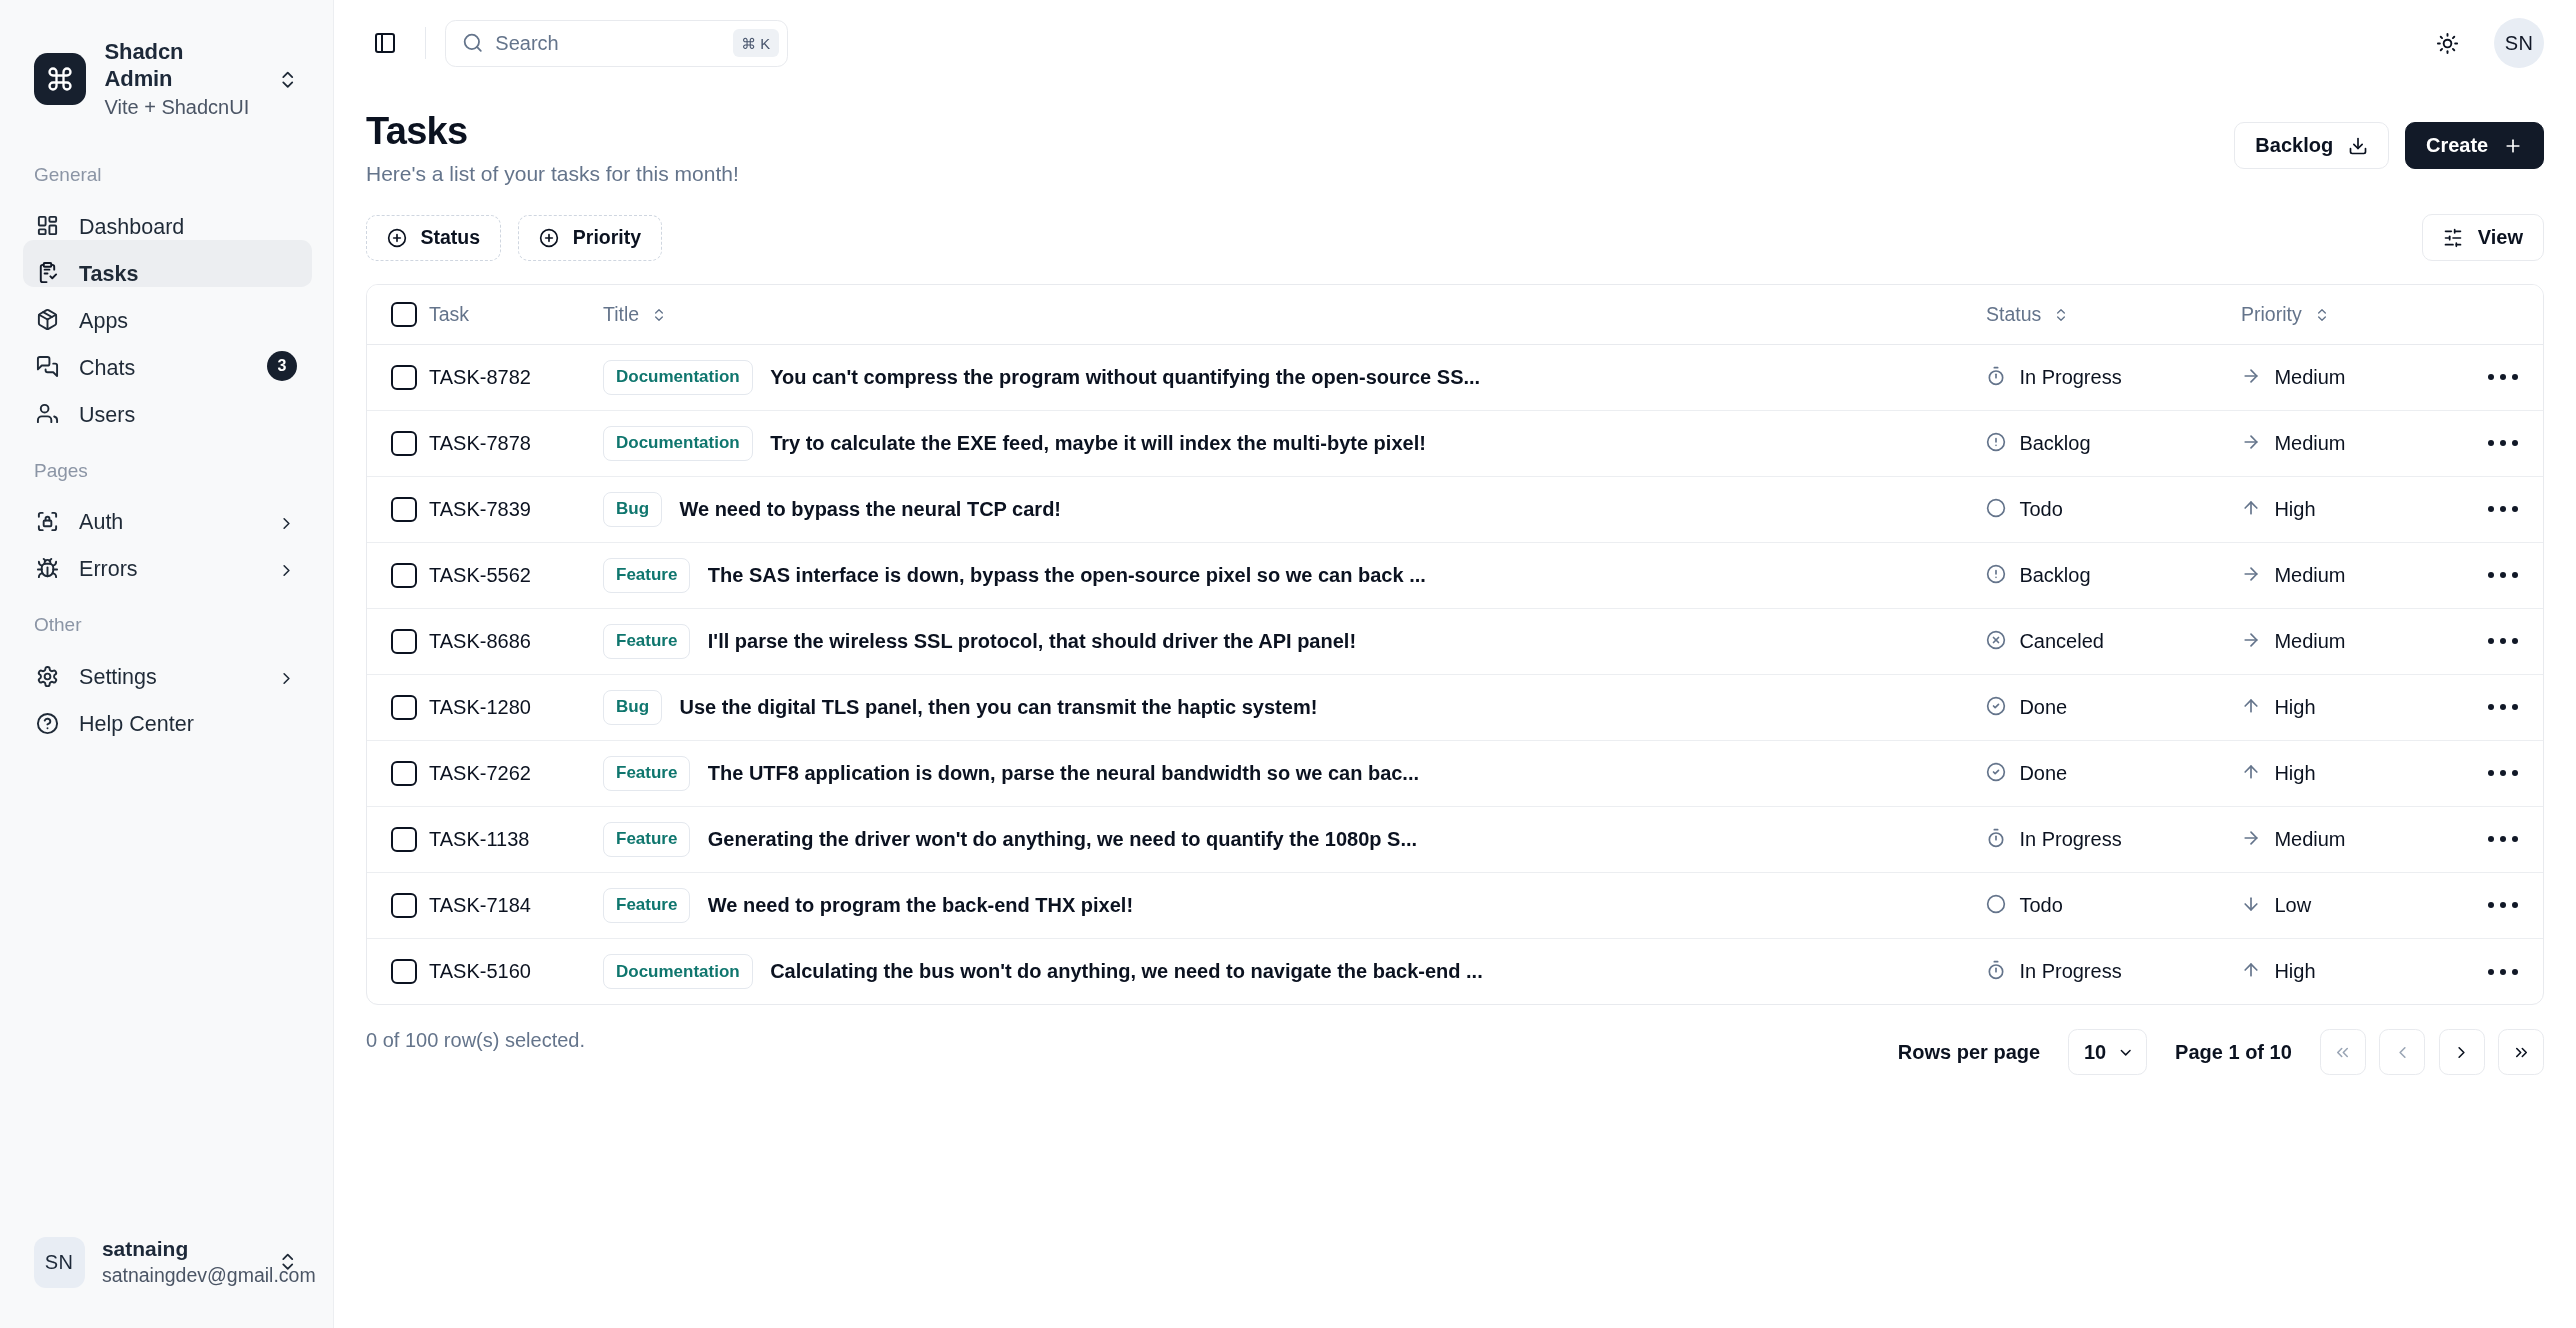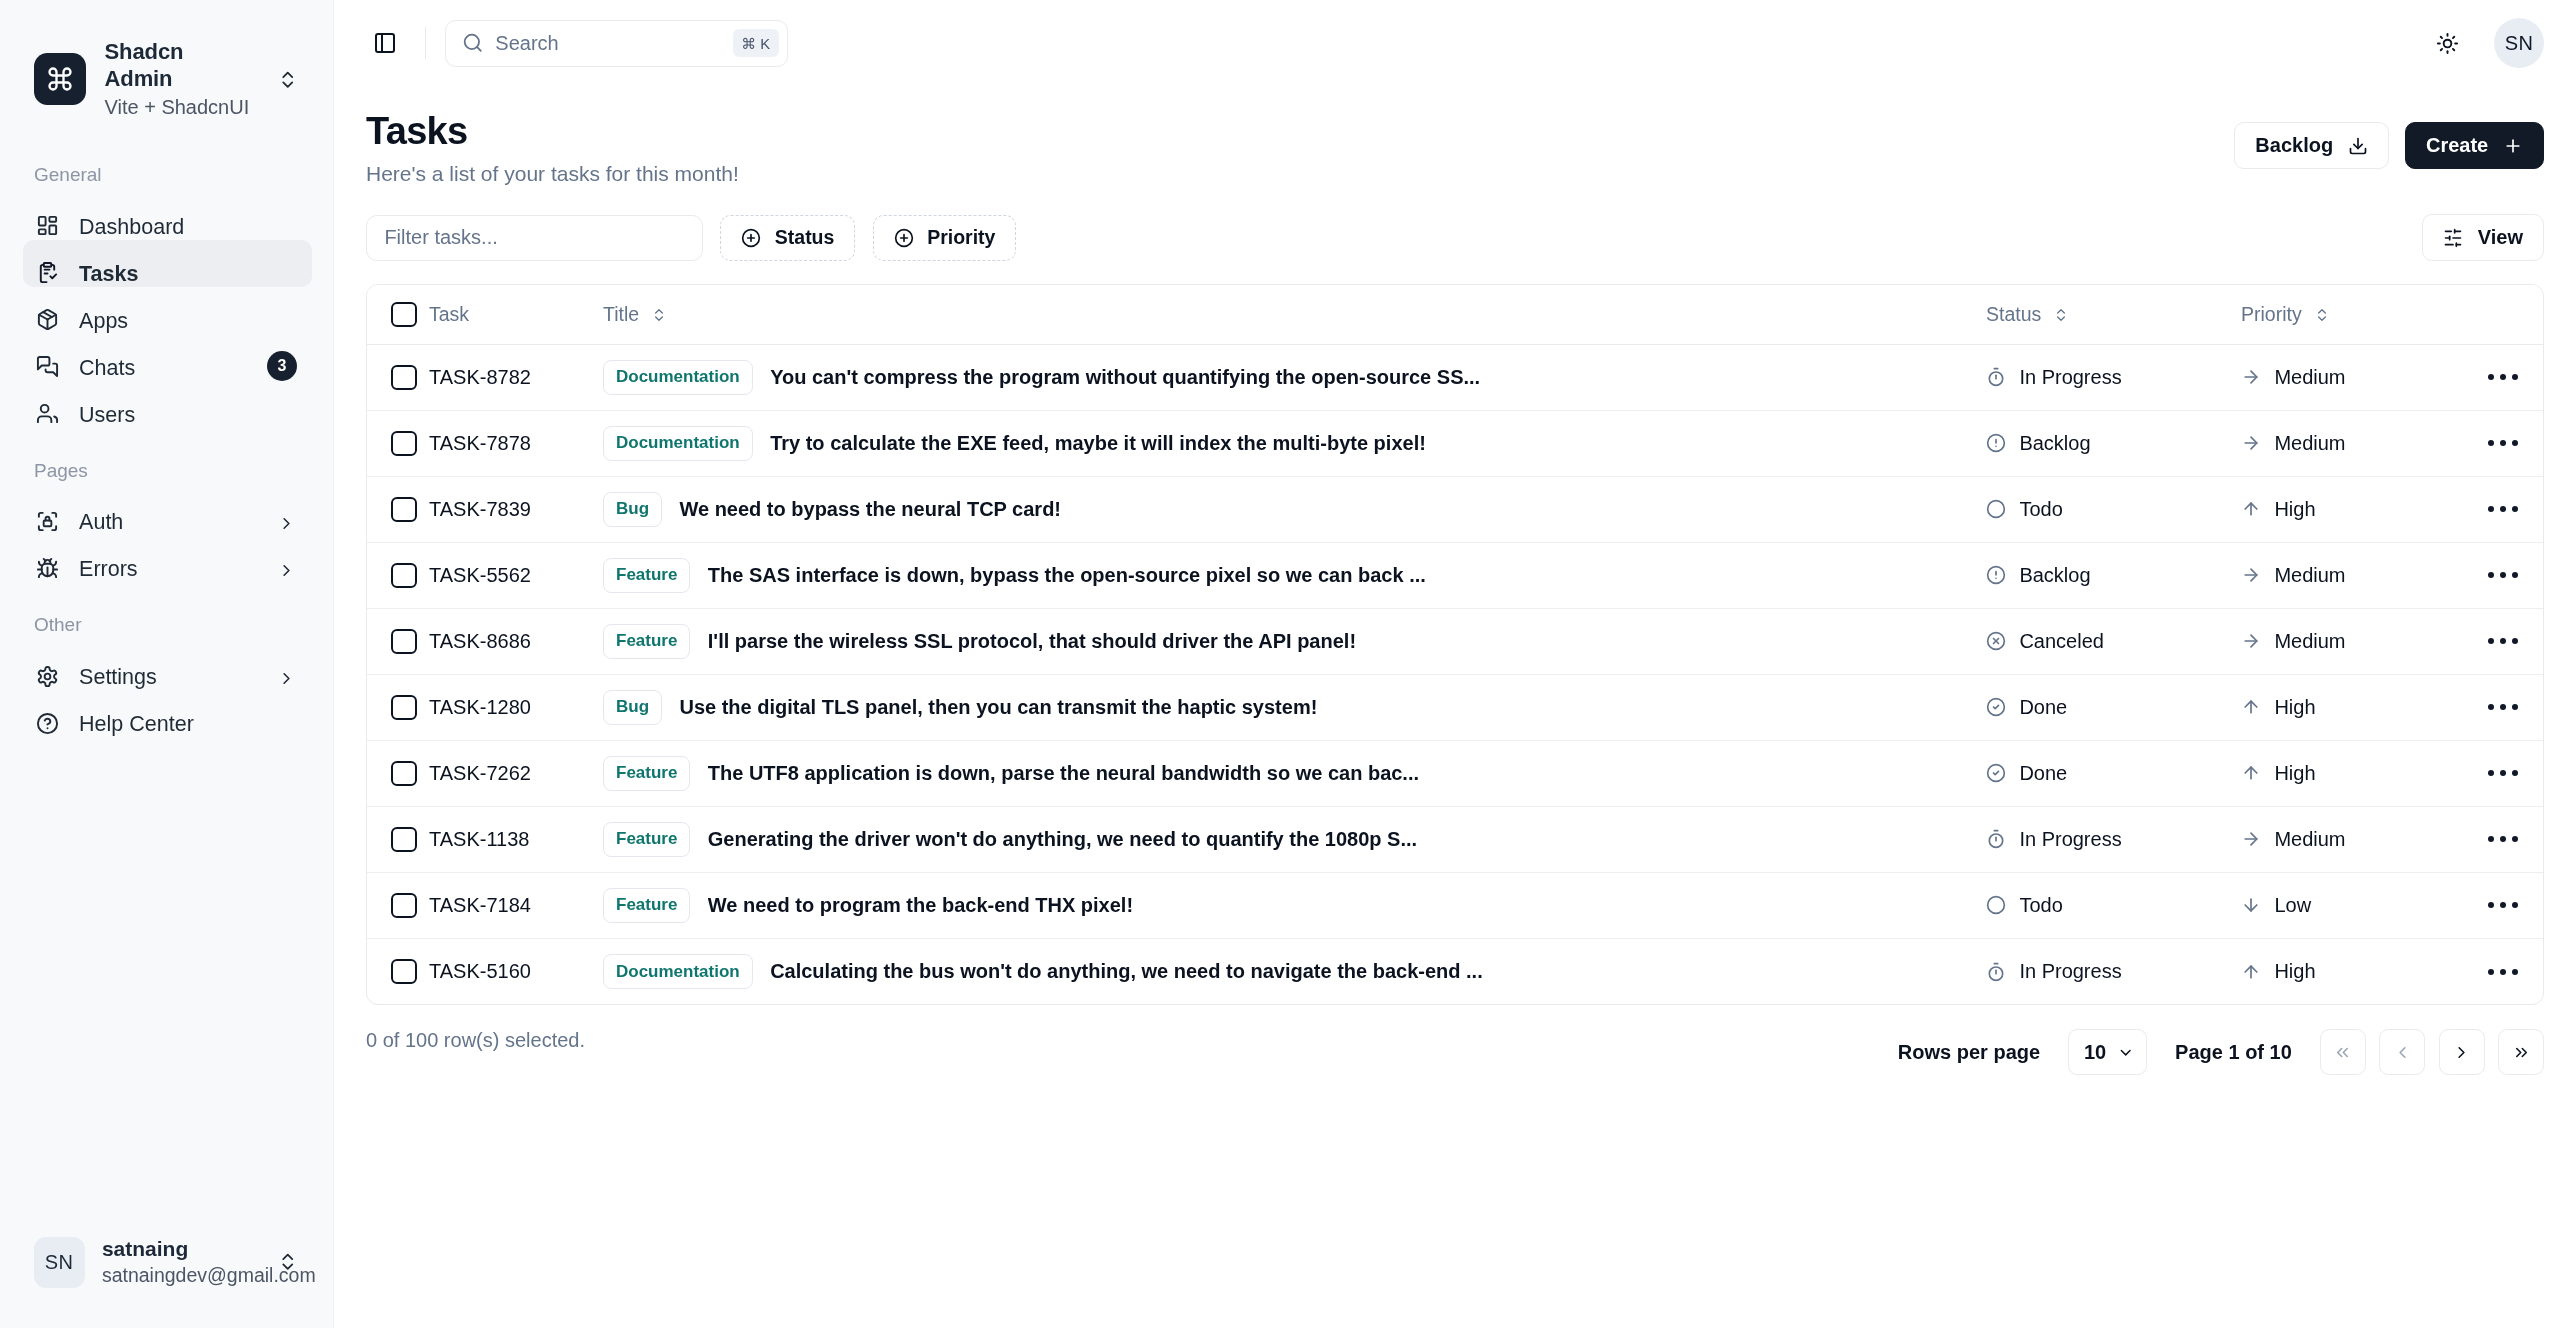--- a/index.html
+++ b/index.html
@@ -177,21 +177,21 @@
   .title-cell { display:flex; align-items:center; gap:17.4px; min-width:0; }
   .tag {
     border:1.3px solid #e4e8ee; border-radius:8px;
     font-size:17px; font-weight:700; color:#0f766e;
     padding: 6.7px 12px; white-space:nowrap; background:#fff;
   }
   .title-text {
     font-size:20px; font-weight:600; color:#0b1220;
     white-space:nowrap; overflow:hidden; text-overflow:ellipsis;
   }
-  .sv { display:flex; align-items:center; gap:13.4px; font-size:20px; color:#0b1220; }
+  .sv { display:flex; align-items:flex-start; gap:13.4px; font-size:20px; color:#0b1220; }
   .dots { display:flex; align-items:center; justify-content:center; gap:6px; cursor:pointer; height:40px; }
   .dots i { width:6px; height:6px; border-radius:670px; background:#111827; display:block; }
 
   
   .tfoot { display:flex; align-items:flex-start; margin-top:24px; }
   .sel-text { font-size:20px; color:#64748b; }
   .foot-right { margin-left:auto; display:flex; align-items:center; gap:28px; }
   .rpp-label { font-size:20px; font-weight:600; color:#0b1220; }
   .select {
     width: 79px; height: 46px; border:1.3px solid #e8eaee; border-radius:9.4px;
@@ -450,23 +450,20 @@
               <svg width="20" height="20" viewBox="0 0 24 24" fill="none" stroke="#ffffff" stroke-width="2" stroke-linecap="round" stroke-linejoin="round">
                   <path d="M5 12h14"></path>
                   <path d="M12 5v14"></path>
                 </svg>
             </span>
           </button>
         </div>
       </div>
 
       <div class="toolbar">
-        <div class="filter-input">
-          <span>Filter tasks...</span>
-        </div>
         <button class="chip">
           <span>
             <svg width="20" height="20" viewBox="0 0 24 24" fill="none" stroke="#0b1220" stroke-width="2" stroke-linecap="round" stroke-linejoin="round">
                 <circle cx="12" cy="12" r="10"></circle>
                 <path d="M8 12h8"></path>
                 <path d="M12 8v8"></path>
               </svg>
           </span>
           <span>Status</span>
         </button>

